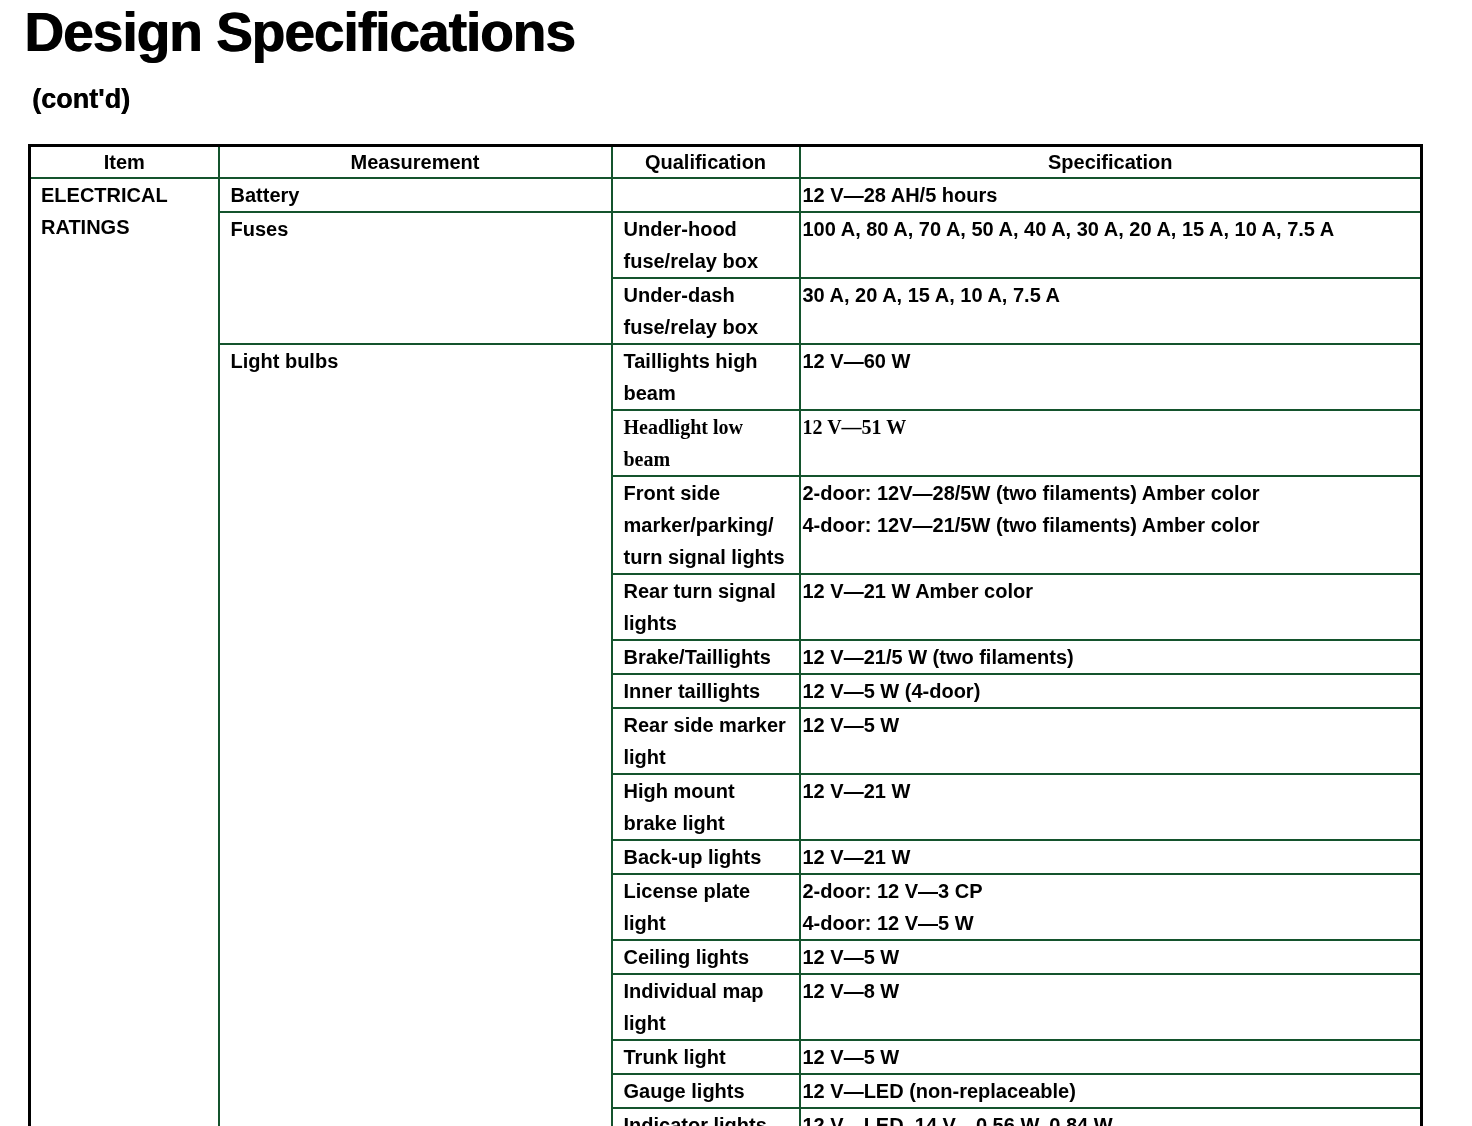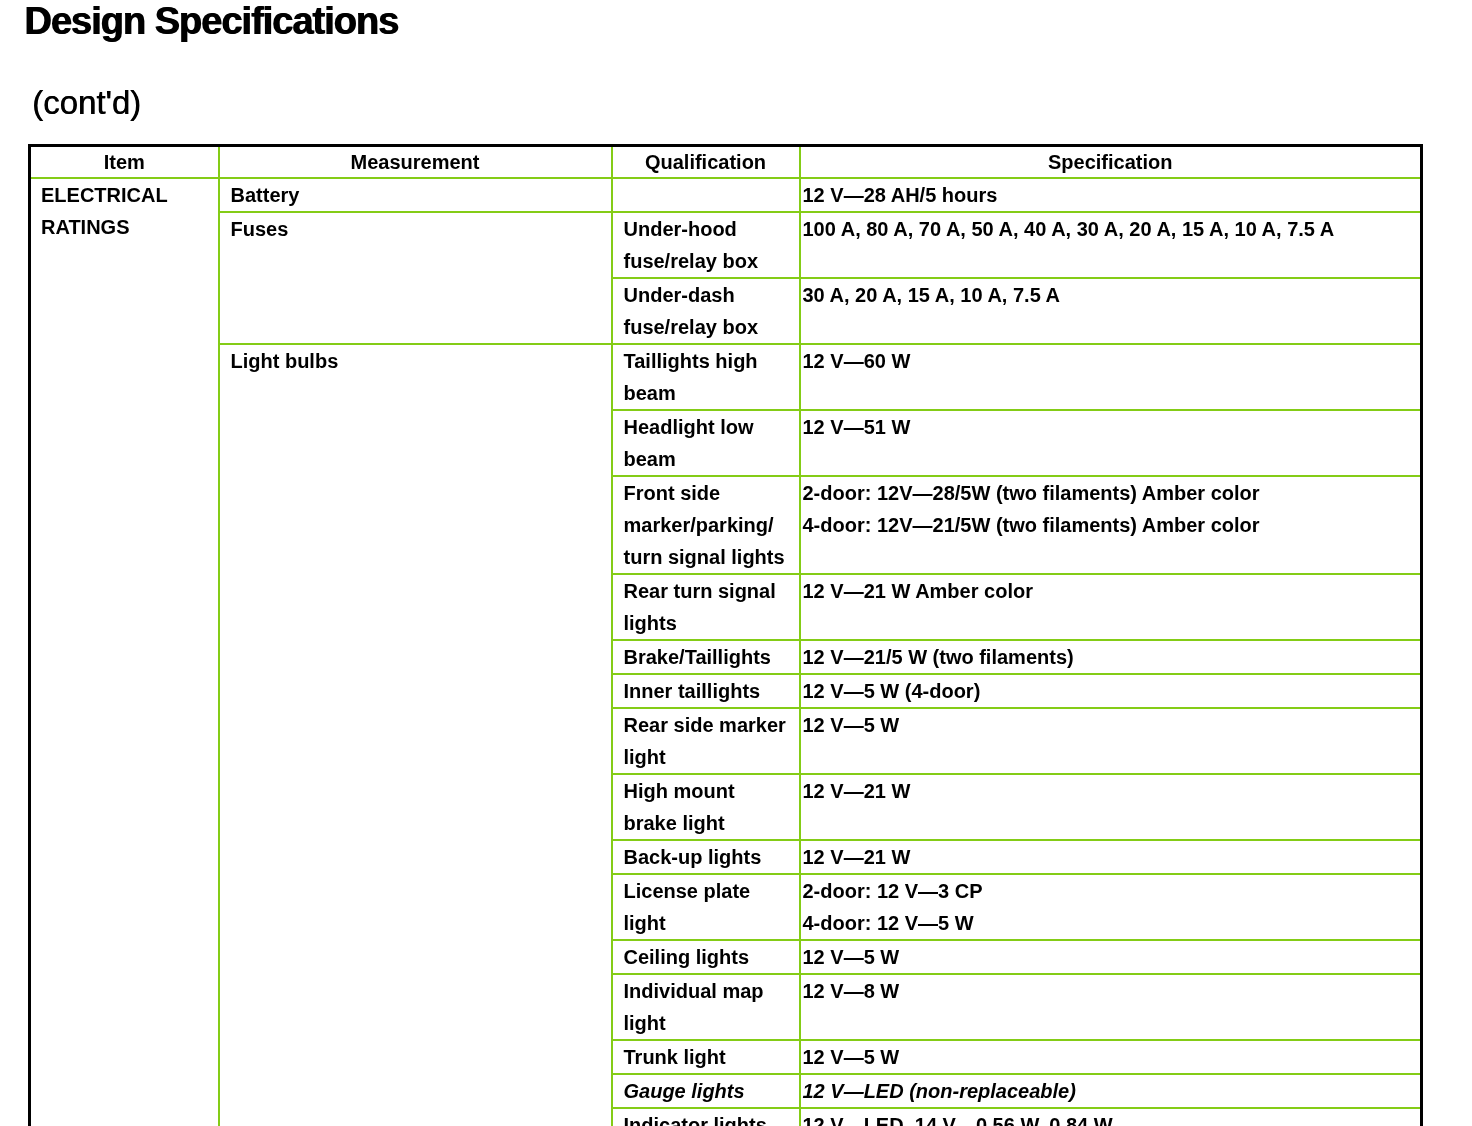--- a/index.html
+++ b/index.html
@@ -13,48 +13,48 @@
     height: 1126px;
     font-family: "Liberation Sans", sans-serif;
     color: #000;
     overflow: hidden;
   }
   .page-title {
     position: absolute;
     left: 24px;
     top: 0px;
     margin: 0;
-    font-size: 38px;
+    font-size: 55px;
     font-weight: bold;
     letter-spacing: -1px;
     text-shadow: 1px 0 0 #000;
     white-space: pre;
   }
   .page-subtitle {
     position: absolute;
     left: 32px;
     top: 84px;
     margin: 0;
-    font-size: 33px;
-    font-weight: normal;
+    font-size: 27px;
+    font-weight: bold;
     text-shadow: 0.6px 0 0 #000;
     white-space: pre;
   }
   table.spec-table {
     position: absolute;
     left: 28px;
     top: 144px;
     width: 1392px;
     border-collapse: collapse;
     table-layout: fixed;
     border: 3px solid #000;
   }
   .spec-table th,
   .spec-table td {
-    border: 2px solid #84cc16;
+    border: 2px solid #14532d;
     font-size: 20px;
     font-weight: bold;
     color: #000;
     overflow: hidden;
   }
   .spec-table th {
     height: 30px;
     padding: 0;
     text-align: center;
     vertical-align: middle;
@@ -112,21 +112,21 @@
         <td class="qualification-cell">Under-dash
 fuse/relay box</td>
         <td class="spec-cell">30 A, 20 A, 15 A, 10 A, 7.5 A</td>
       </tr>
       <tr style="height: 64px; margin-top: 39px;">
         <td class="measurement-cell" rowspan="15">Light bulbs</td>
         <td class="qualification-cell">Taillights high
 beam</td>
         <td class="spec-cell">12 V—60 W</td>
       </tr>
-      <tr style="height: 64px;">
+      <tr style="height: 64px; font-family: Liberation Serif, serif;">
         <td class="qualification-cell">Headlight low
 beam</td>
         <td class="spec-cell">12 V—51 W</td>
       </tr>
       <tr style="height: 96px;">
         <td class="qualification-cell">Front side
 marker/parking/
 turn signal lights</td>
         <td class="spec-cell">2-door: 12V—28/5W (two filaments) Amber color
 4-door: 12V—21/5W (two filaments) Amber color</td>
@@ -170,21 +170,21 @@
       </tr>
       <tr style="height: 64px;">
         <td class="qualification-cell">Individual map
 light</td>
         <td class="spec-cell">12 V—8 W</td>
       </tr>
       <tr style="height: 32px;">
         <td class="qualification-cell">Trunk light</td>
         <td class="spec-cell">12 V—5 W</td>
       </tr>
-      <tr style="height: 32px; font-style: italic;">
+      <tr style="height: 32px;">
         <td class="qualification-cell">Gauge lights</td>
         <td class="spec-cell">12 V—LED (non-replaceable)</td>
       </tr>
       <tr style="height: 32px;">
         <td class="qualification-cell">Indicator lights</td>
         <td class="spec-cell">12 V—LED, 14 V—0.56 W, 0.84 W</td>
       </tr>
     </tbody>
 </table>
 

